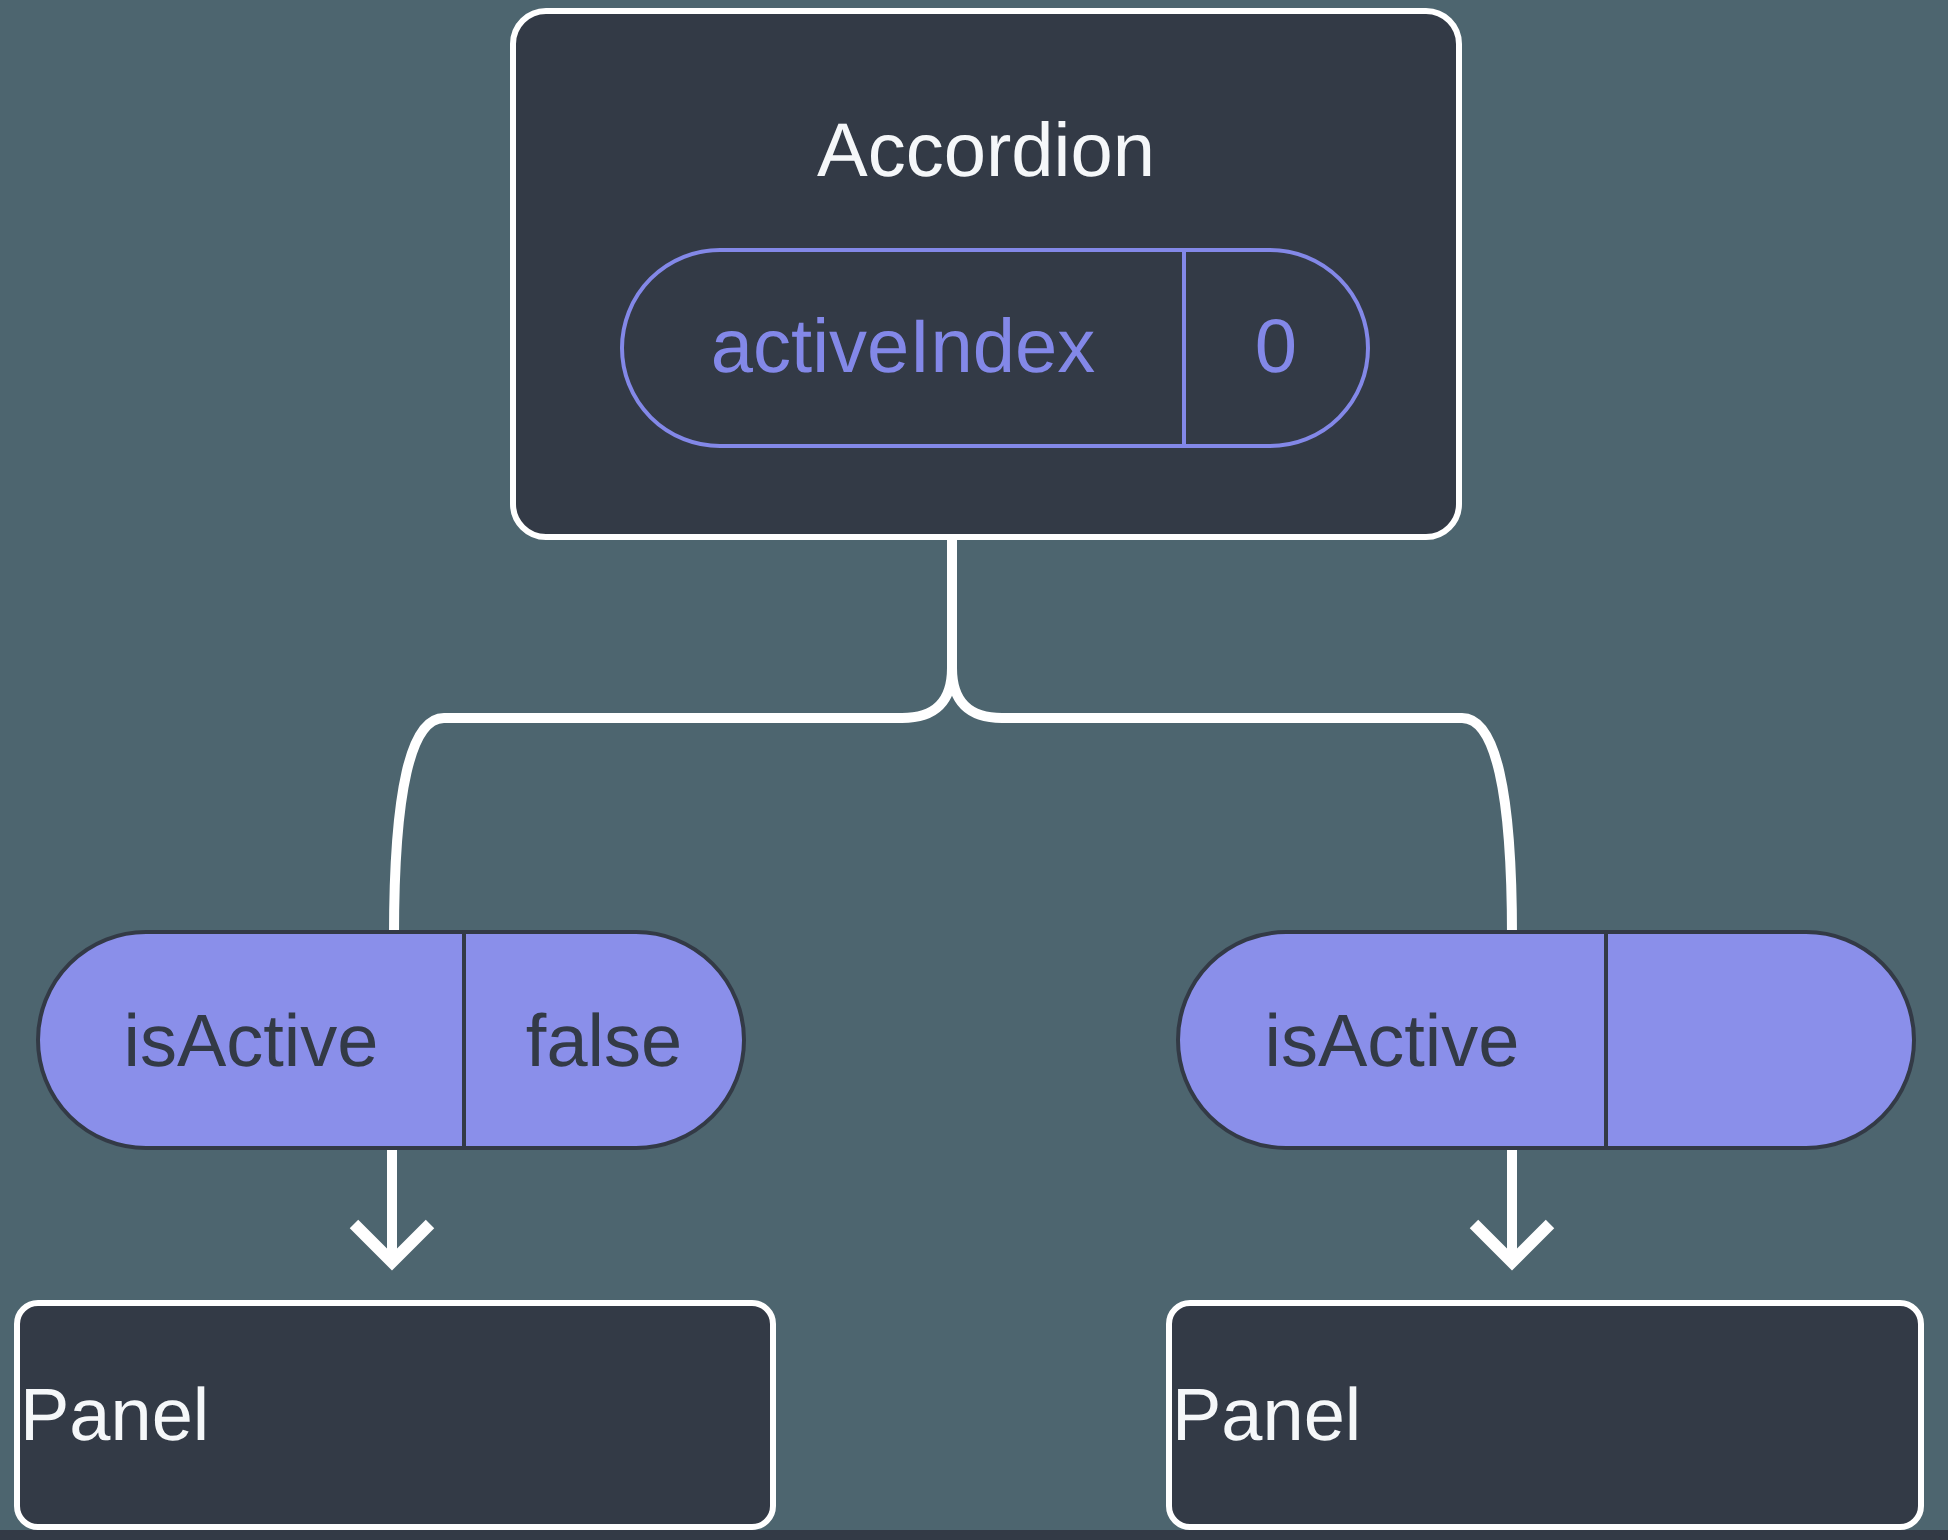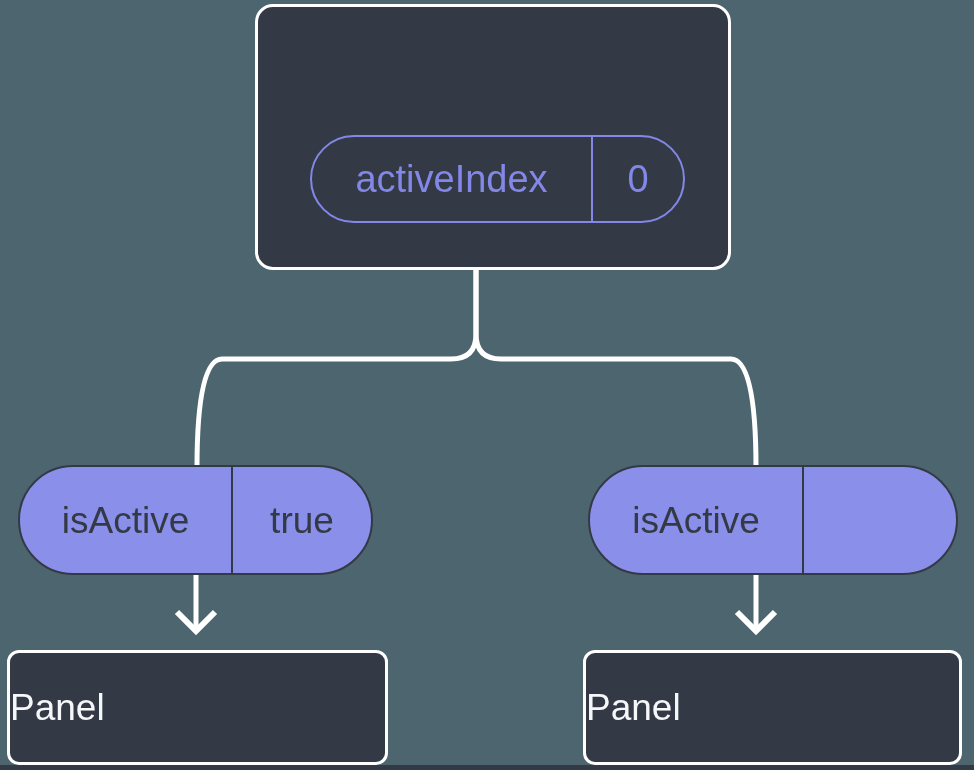--- a/index.html
+++ b/index.html
@@ -40,21 +40,21 @@
     position:absolute;
     display:flex;align-items:stretch;
     border-radius:999px;
     box-sizing:border-box;
     line-height:1;
   }
   .prop-pill .seg{
     display:flex;align-items:center;justify-content:center;
   }
   .pill-outline{
-    left:52px;top:128px;width:375px;height:88px;
+    left:52px;top:117px;width:375px;height:100px;
     border:2px solid var(--pill-outline);
     color:var(--pill-outline);
     font-size:38px;
   }
   .pill-outline .seg-label{width:279px;border-right:2px solid var(--pill-outline);}
   .pill-outline .seg-value{flex:1;}
   .pill-solid{
     background:var(--pill-fill);
     border:2px solid var(--pill-text);
     color:var(--pill-text);
@@ -88,29 +88,30 @@
   <svg class="connectors" viewBox="0 0 974 770" aria-hidden="true">
     <path class="branch" d="M476 266 L476 334 Q476 359 451 359 L222 359 Q197 359 197 468"></path>
     <path class="branch" d="M476 266 L476 334 Q476 359 501 359 L731 359 Q756 359 756 468"></path>
     <path class="branch" d="M196 561 L196 629"></path>
     <path class="arrowhead" d="M177 612 L196 631 L215 612"></path>
     <path class="branch" d="M756 561 L756 629"></path>
     <path class="arrowhead" d="M737 612 L756 631 L775 612"></path>
   </svg>
 
   <div class="node root-node">
+    <div class="root-title">Accordion</div>
     <div class="prop-pill pill-outline">
       <div class="seg seg-label">activeIndex</div>
       <div class="seg seg-value">0</div>
     </div>
   </div>
 
   <div class="prop-pill pill-solid pill-left">
     <div class="seg seg-label">isActive</div>
-    <div class="seg seg-value">true</div>
+    <div class="seg seg-value">false</div>
   </div>
 
   <div class="prop-pill pill-solid pill-right">
     <div class="seg seg-label">isActive</div>
   </div>
 
   <div class="node panel-node panel-node-left">
     <div>Panel</div>
   </div>
 

